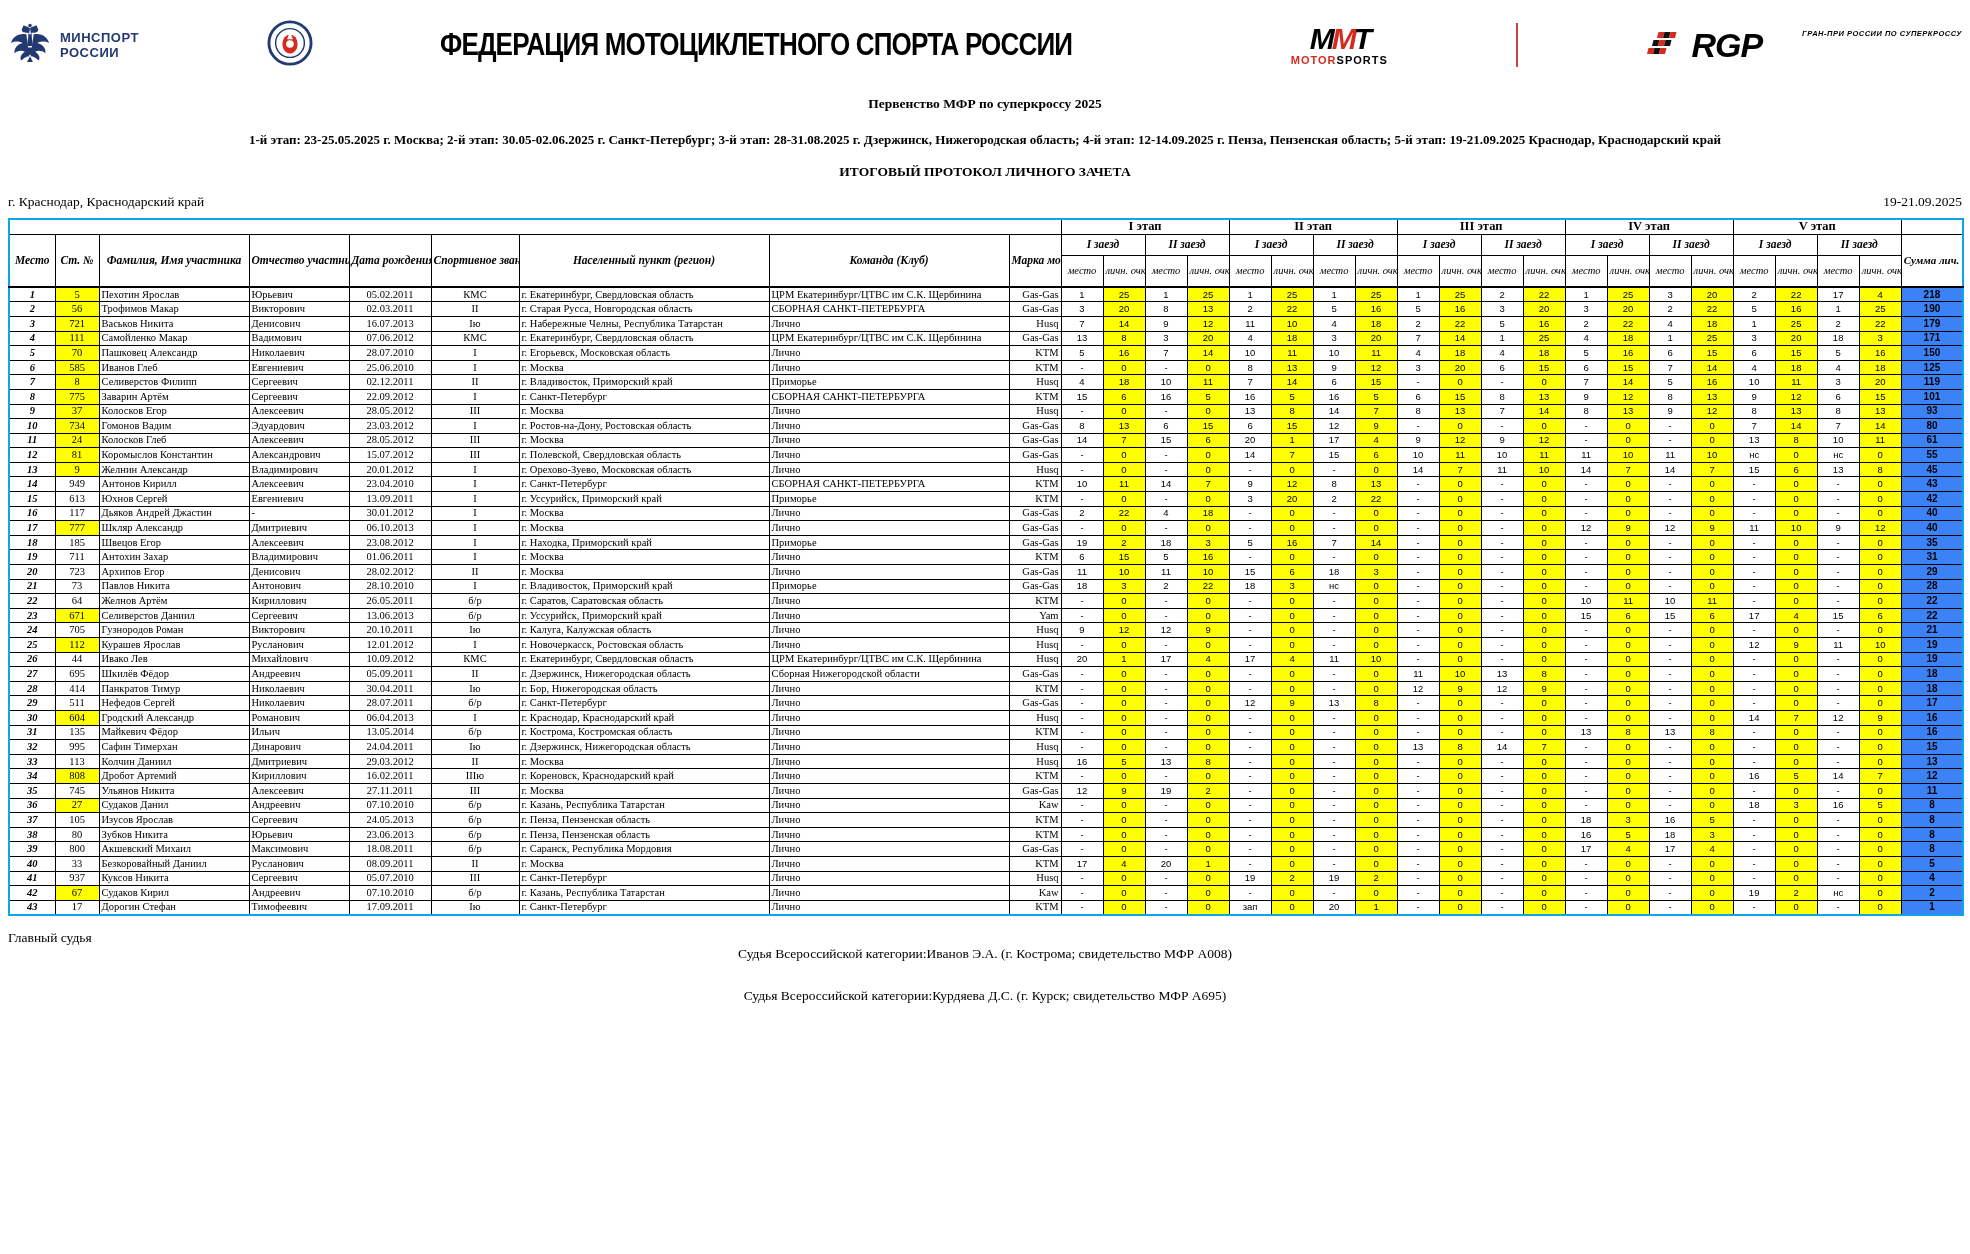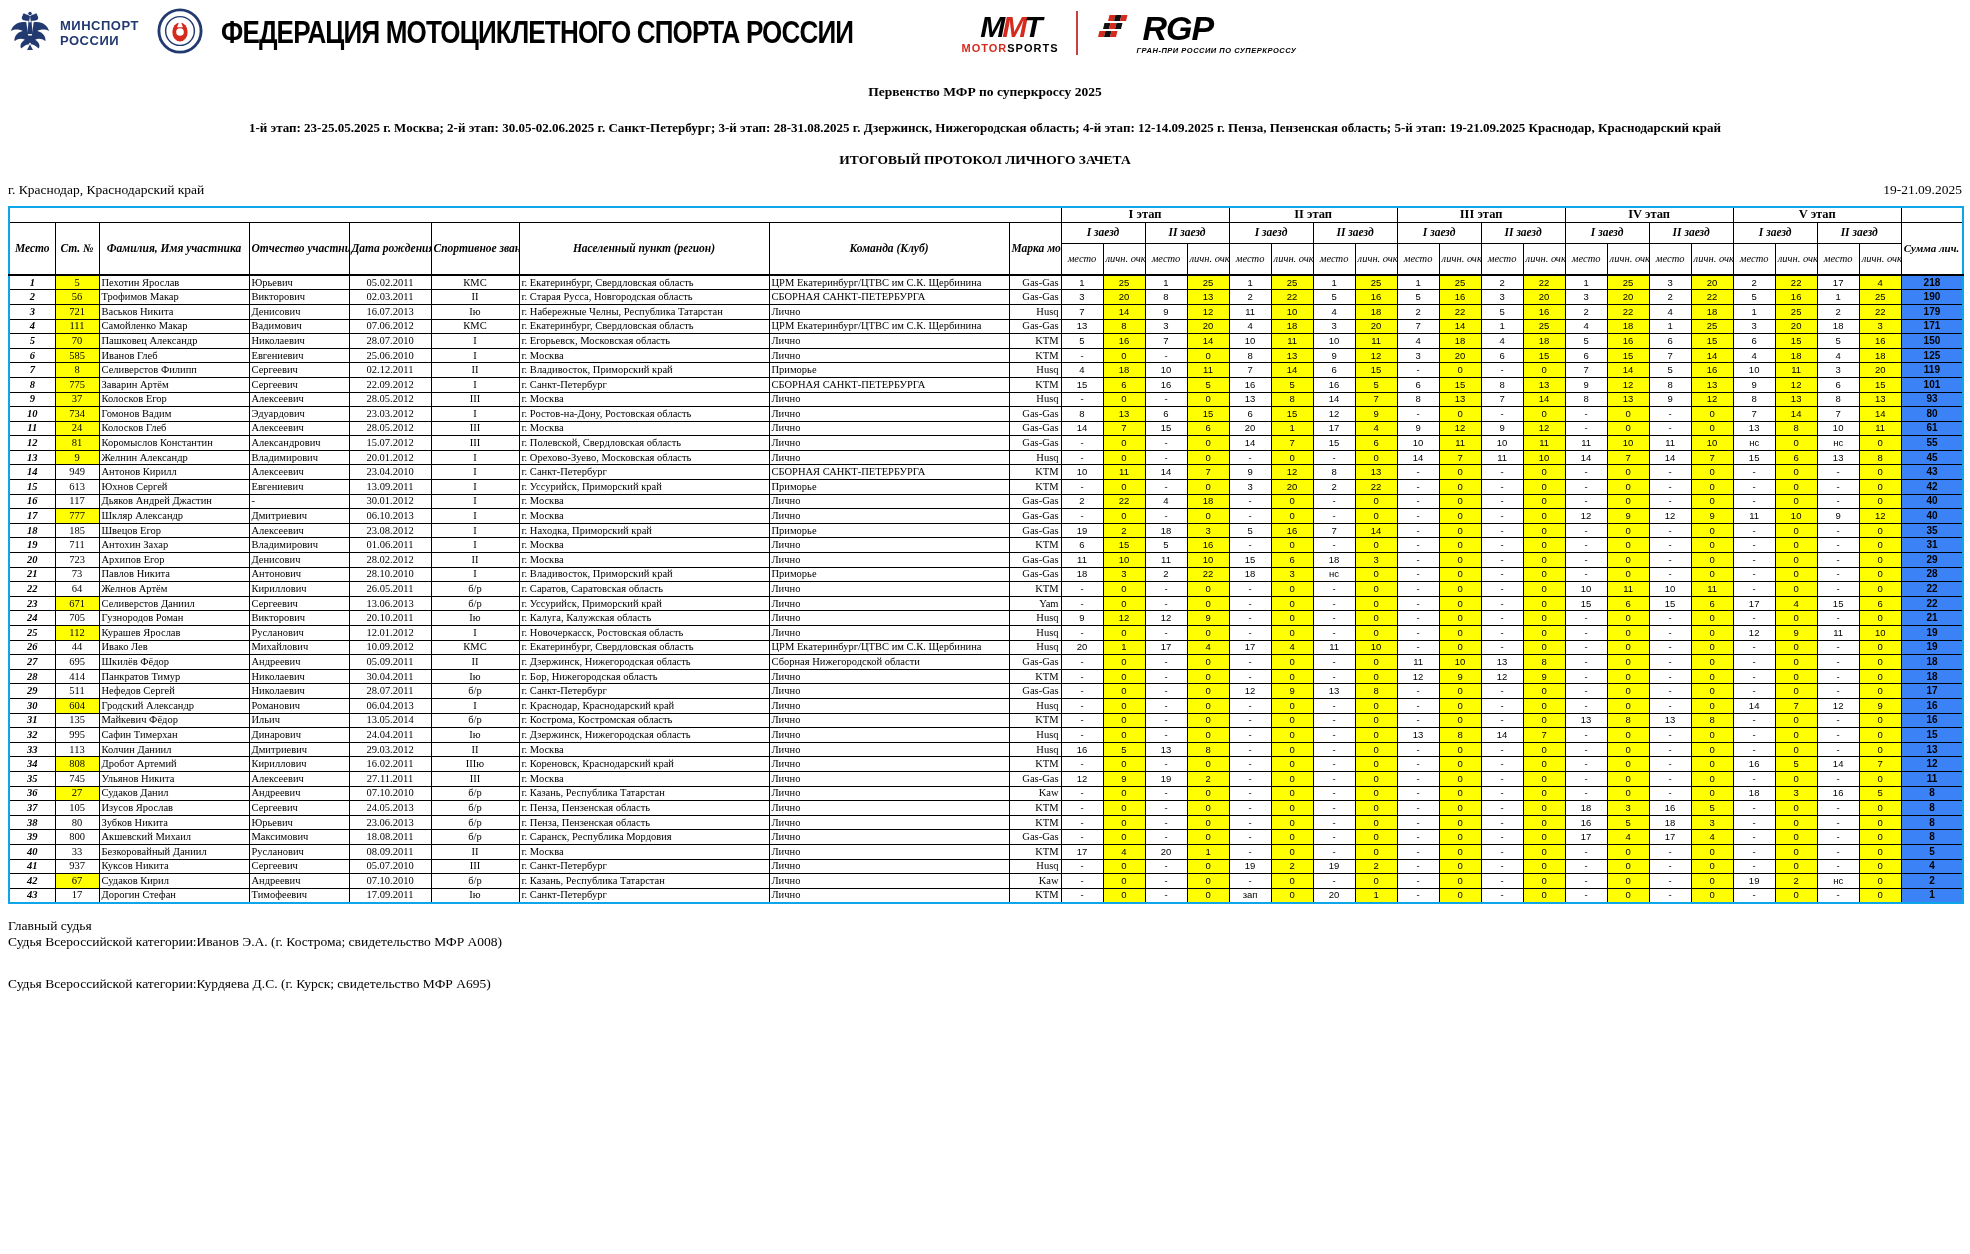--- a/index.html
+++ b/index.html
@@ -1,30 +1,30 @@
 <!DOCTYPE html>
 <html><head>
 <meta charset="utf-8">
 <style>
   html,body{margin:0;padding:0;background:#fff;}
   body{width:1970px;height:1254px;font-family:"Liberation Serif",serif;color:#000;overflow:hidden;}
   .page{padding:0 8px;position:relative;}
 
   
-  .logos{display:flex;justify-content:flex-start;align-items:center;gap:18px;padding-top:4px;height:58px;}
+  .logos{display:flex;justify-content:space-between;align-items:center;gap:18px;padding-top:16px;height:58px;}
   .minsport{display:flex;align-items:center;gap:8px;}
   .minsport-txt{font-family:"Liberation Sans",sans-serif;font-weight:bold;color:#223a70;font-size:13px;line-height:15px;letter-spacing:.5px;}
   .fed-title{font-family:"Liberation Sans",sans-serif;font-weight:900;font-size:31px;letter-spacing:-1px;transform:scaleX(.84);transform-origin:left center;white-space:nowrap;}
   .mmt{display:flex;flex-direction:column;align-items:center;line-height:1;margin-left:-30px;}
   .mmt-top{font-family:"Liberation Sans",sans-serif;font-weight:900;font-style:italic;font-size:30px;letter-spacing:-3px;}
   .mmt-top .red{color:#d42b1e;}
   .mmt-bottom{font-family:"Liberation Sans",sans-serif;font-weight:bold;font-size:11px;letter-spacing:1px;margin-top:1px;}
   .mmt-bottom .red{color:#d42b1e;}
   .logo-divider{width:2px;height:44px;background:#c94040;}
-  .rgp{display:flex;flex-direction:column;line-height:1;}
+  .rgp{display:flex;flex-direction:row;line-height:1;}
   .rgp-row{display:flex;align-items:center;gap:4px;}
   .rgp-name{font-family:"Liberation Sans",sans-serif;font-weight:900;font-style:italic;font-size:34px;letter-spacing:-1px;}
   .rgp-tag{font-family:"Liberation Sans",sans-serif;font-weight:bold;font-style:italic;font-size:7.5px;letter-spacing:.5px;margin-top:2px;padding-left:40px;}
 
   
   .t-center{text-align:center;font-weight:bold;}
   .title-champ{margin-top:22px;font-size:13.5px;}
   .title-stages{margin-top:20px;font-size:13px;}
   .title-protocol{margin-top:16px;font-size:13.5px;}
   .venue-row{display:flex;justify-content:space-between;margin-top:14px;font-size:13.5px;}
@@ -52,21 +52,21 @@
   td.c-rank{text-align:center;}
   td.c-city{text-align:left;padding-left:3px;}
   td.c-moto{text-align:right;}
   td.c-pos,td.c-pts{text-align:center;font-family:"Liberation Sans",sans-serif;font-size:9.5px;}
   td.hl{background:#ffff00;}
   td.c-sum{text-align:center;font-family:"Liberation Sans",sans-serif;font-weight:bold;font-size:10px;background:#3b82f6;}
   td.sg,th.sg{border-left:1.5px solid #000;}
 
   
   .footer{margin-top:14px;font-size:13.5px;}
-  .f-line{display:flex;justify-content:flex-start;}
+  .f-line{display:flex;justify-content:center;}
   .f-block{margin-bottom:26px;}
 </style>
 </head>
 <body>
 
 <div class="page">
 
   <div class="logos">
     <div class="minsport">
       <span>

